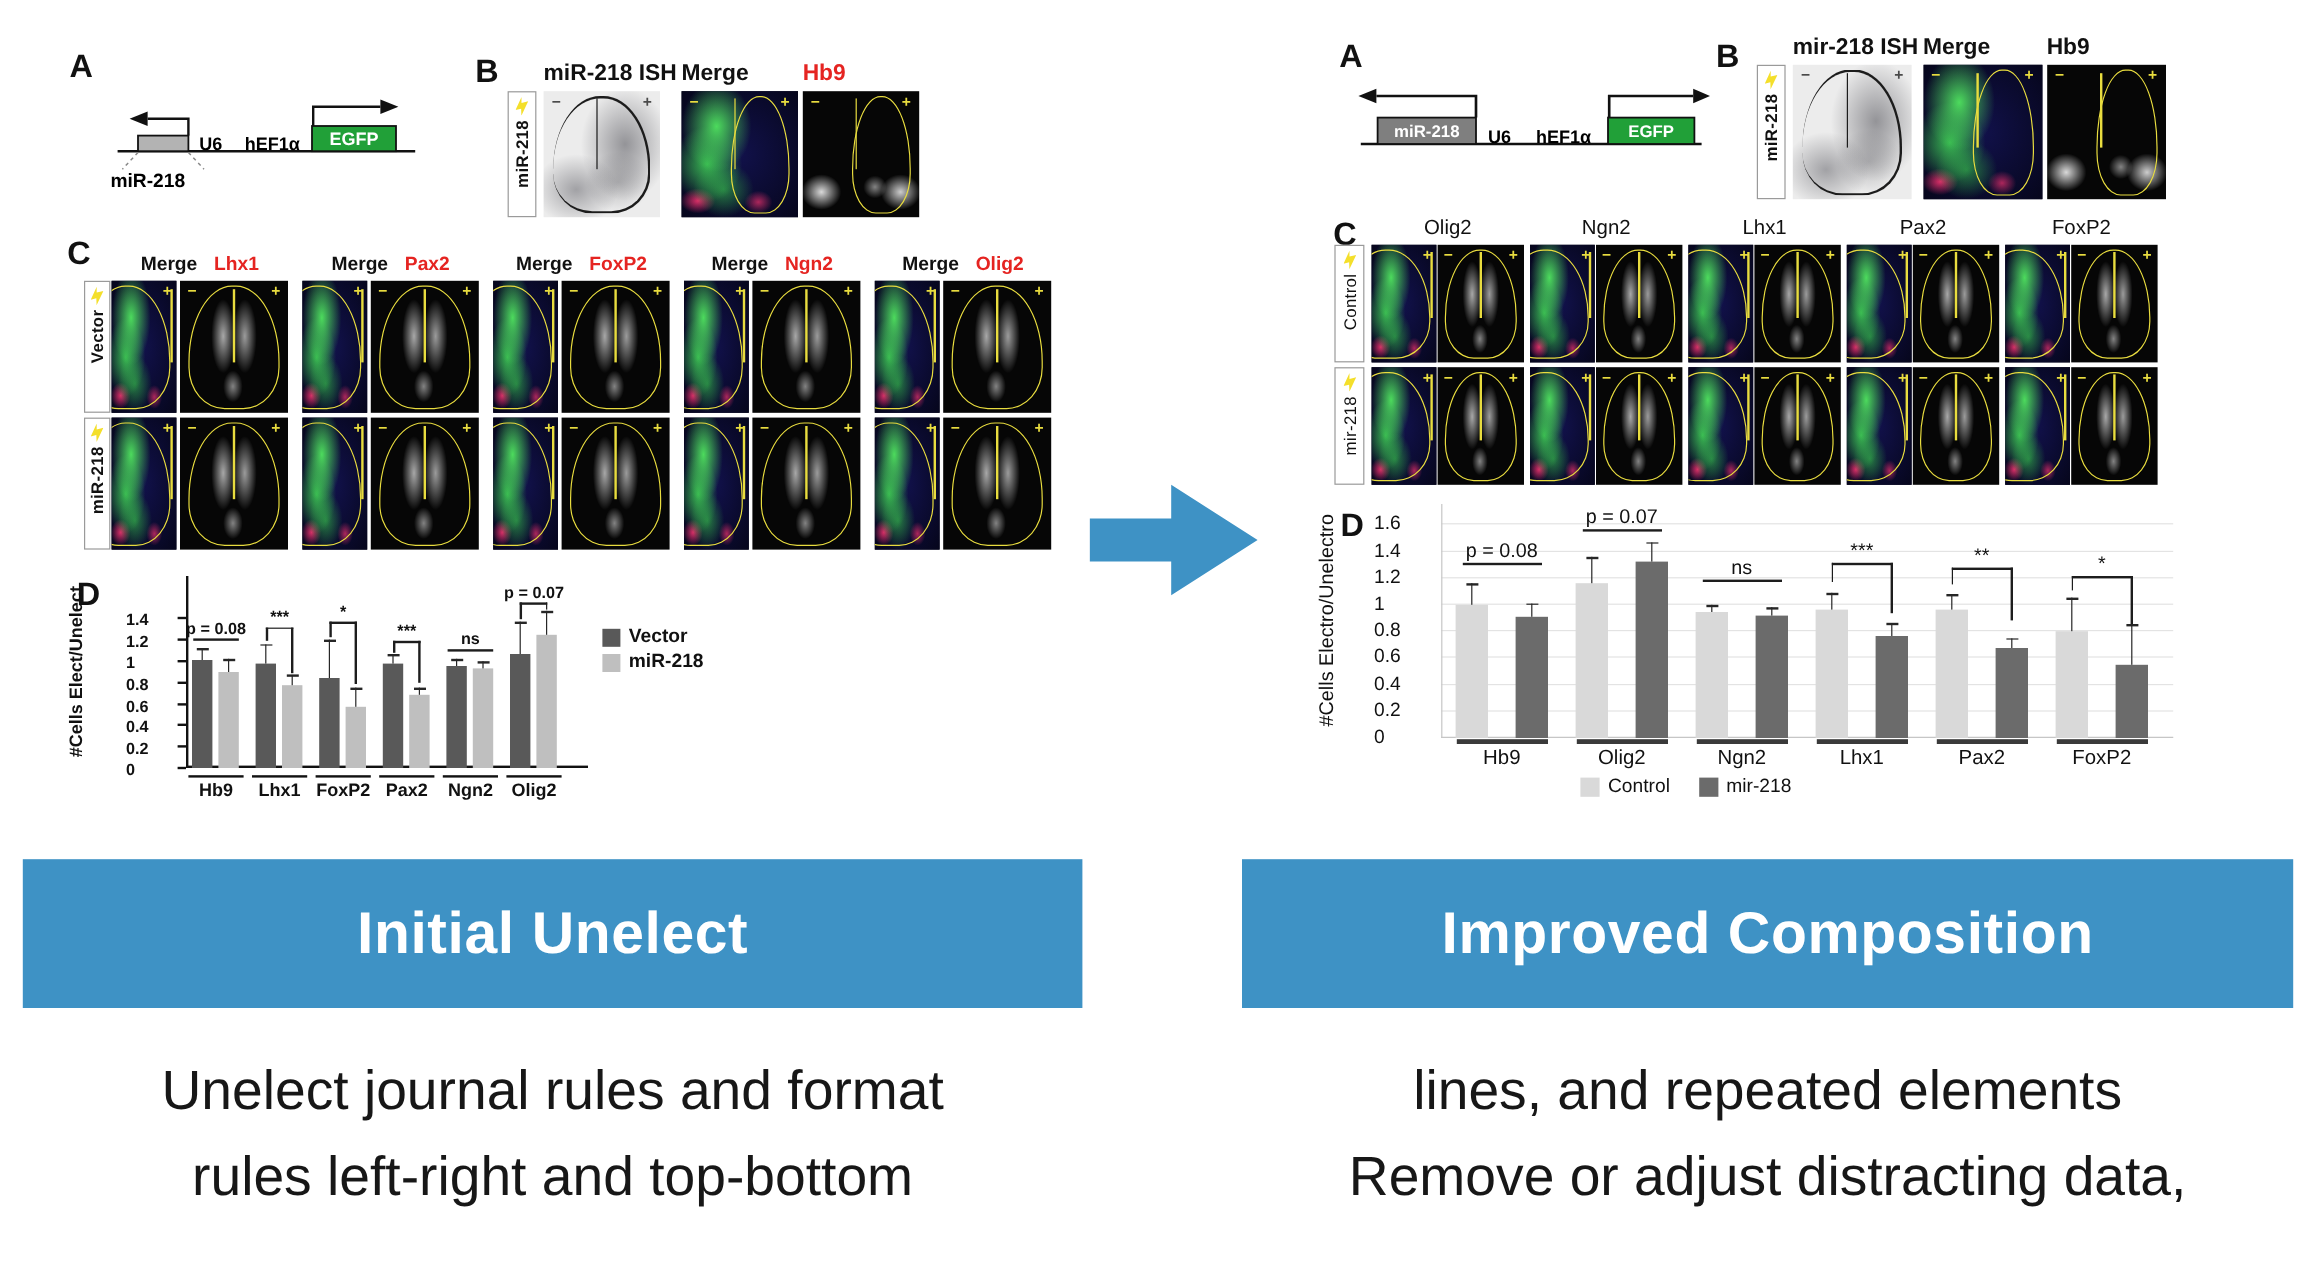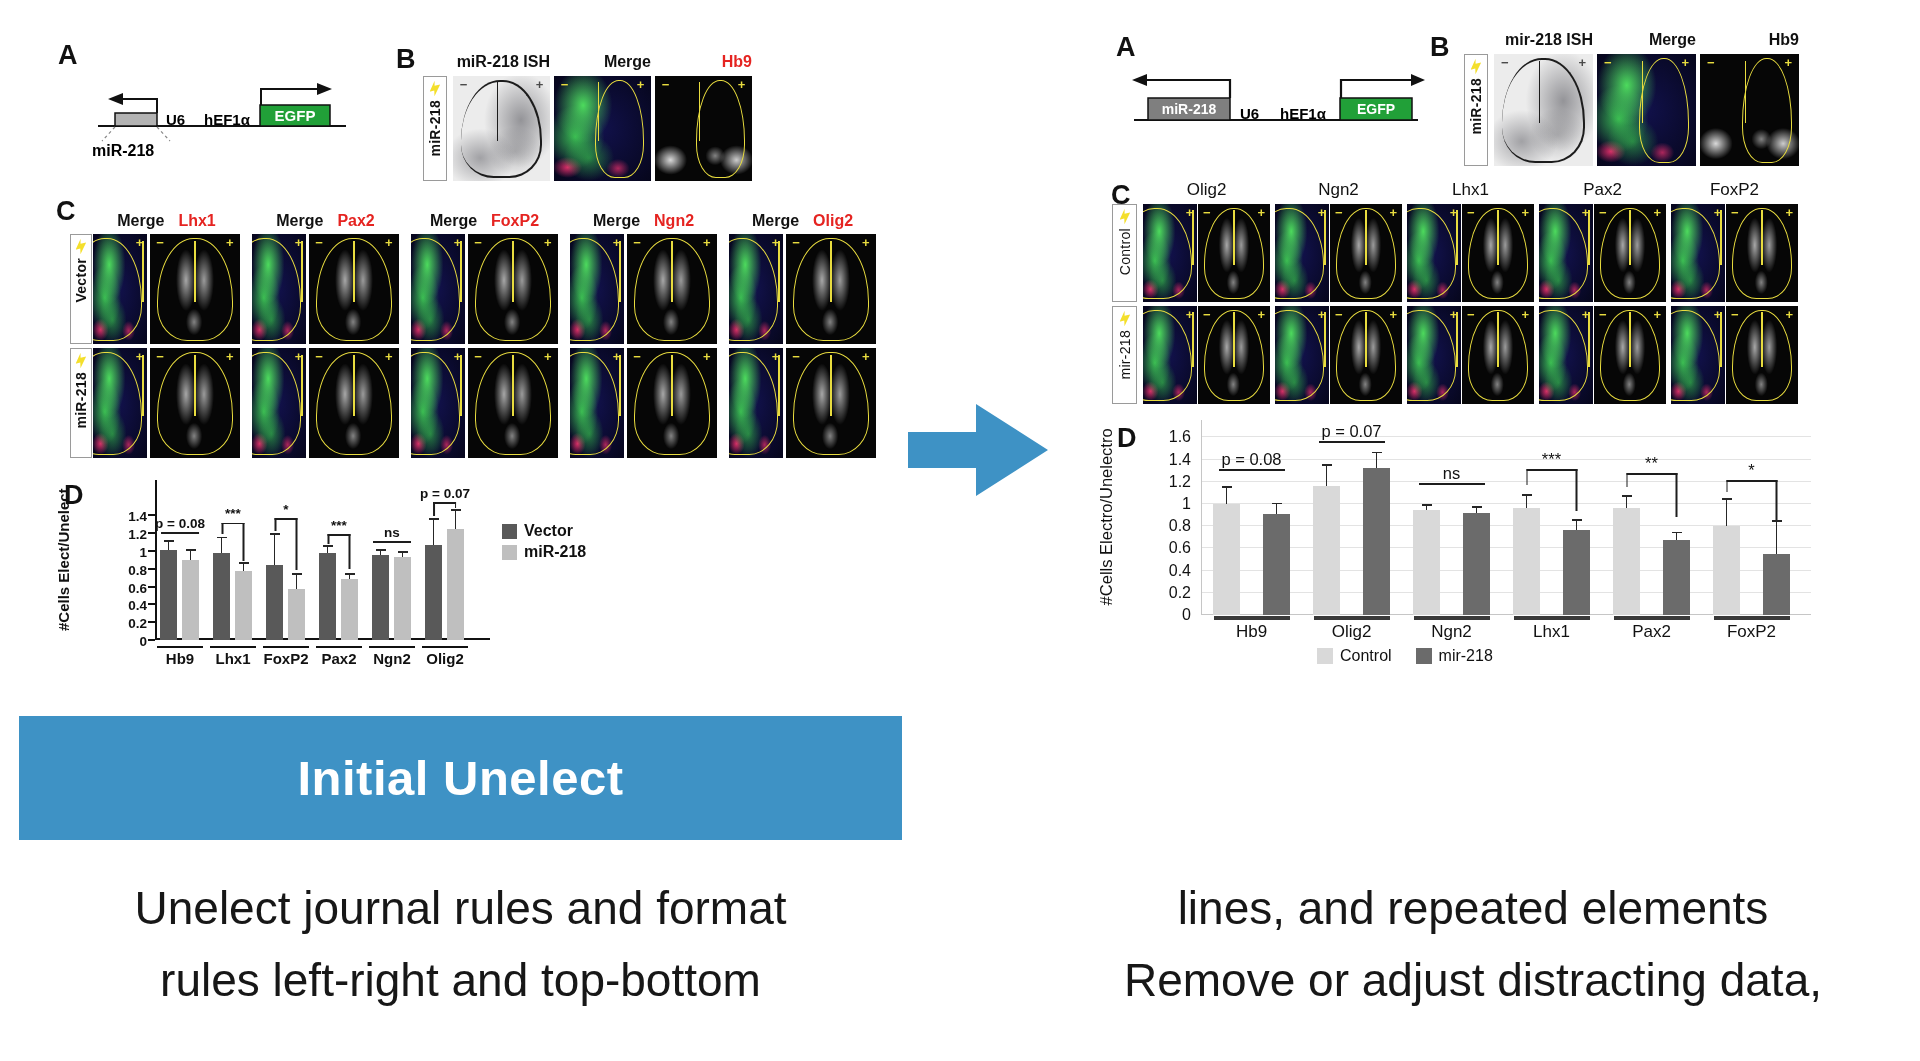--- a/index.html
+++ b/index.html
@@ -61,21 +61,21 @@
   .mimg.merge-img .mid{left:91%;top:6%;bottom:38%;}
   .mimg.b-img.merge .outline,.mimg.b-img.marker .outline{left:42%;right:7%;}
   .mimg.b-img .mid{left:45%;}
 
   
   .b-panel{position:absolute;display:flex;gap:4px;align-items:flex-start;}
   .b-side{margin-top:24px;margin-right:2px;width:24px;}
   .lfig .b-side{height:105px;}
   .rfig .b-side{height:112px;}
   .b-col{display:flex;flex-direction:column;}
-  .b-title{height:24px;font-weight:bold;font-size:16px;text-align:right;line-height:20px;white-space:nowrap;}
+  .b-title{height:24px;font-weight:bold;font-size:19px;text-align:left;line-height:20px;white-space:nowrap;}
   .lfig .b-img{width:97px;height:105px;}
   .rfig .b-img{width:99px;height:112px;}
 
   
   .c-panel{position:absolute;}
   .c-header{display:flex;margin-bottom:3px;}
   .lfig .c-header{gap:12px;margin-left:23px;}
   .lfig .hd{width:147px;display:flex;justify-content:center;gap:14px;font-weight:bold;font-size:16px;}
   .rfig .c-header{gap:5px;margin-left:31px;}
   .rfig .hd{width:127px;display:flex;justify-content:center;font-size:17px;font-weight:normal;}
@@ -94,21 +94,21 @@
   .lfig .c-img.marker-img{width:90px;height:110px;}
   .rfig .c-img.merge-img{width:54px;height:98px;}
   .rfig .c-img.marker-img{width:72px;height:98px;}
 
   
   .chart{position:absolute;}
   .plot{position:absolute;}
   .yaxis{position:absolute;left:0;top:0;bottom:0;}
   .baseline{position:absolute;left:0;right:0;bottom:0;}
   .gridline{position:absolute;left:0;height:1px;background:#E3E3E3;}
-  .ytick{position:absolute;text-align:right;}
+  .ytick{position:absolute;}
   .chart-left .ytick{left:-50px;width:42px;font-weight:bold;font-size:13.5px;}
   .chart-right .ytick{left:-56px;width:46px;font-size:16px;}
   .tickmark{position:absolute;left:-7px;width:7px;height:2px;background:#111;}
   .ylab{position:absolute;writing-mode:vertical-rl;transform:rotate(180deg);text-align:center;}
   .chart-left .ylab{left:-100px;top:-4px;height:105%;font-weight:bold;font-size:15px;}
   .chart-right .ylab{left:-104px;top:-6%;height:112%;font-size:16.5px;}
   .cgroup{position:absolute;bottom:0;top:0;}
   .bar{position:absolute;bottom:0;}
   .err{position:absolute;bottom:100%;left:50%;margin-left:-.8px;width:1.6px;background:#262626;}
   .errcap{position:absolute;left:50%;transform:translateX(-50%);width:10px;height:1.7px;background:#262626;}
@@ -918,20 +918,21 @@
           </div>
           <div class="lg-entry">
             <span class="lg-sw" style="background: rgb(107, 107, 107);"></span>
             <span class="lg-label">mir-218</span>
           </div>
         </div>
       </div>
   </section>
 
   <div class="banner" id="banner-left" style="background: rgb(62, 146, 197);">Initial Unelect</div>
+  <div class="banner" id="banner-right" style="background: rgb(62, 146, 197);">Improved Composition</div>
 
   <div class="caption" id="caption-left">
     <div>Unelect journal rules and format</div>
     <div>rules left-right and top-bottom</div>
   </div>
   <div class="caption" id="caption-right">
     <div>lines, and repeated elements</div>
     <div>Remove or adjust distracting data,</div>
   </div>
 </div>

